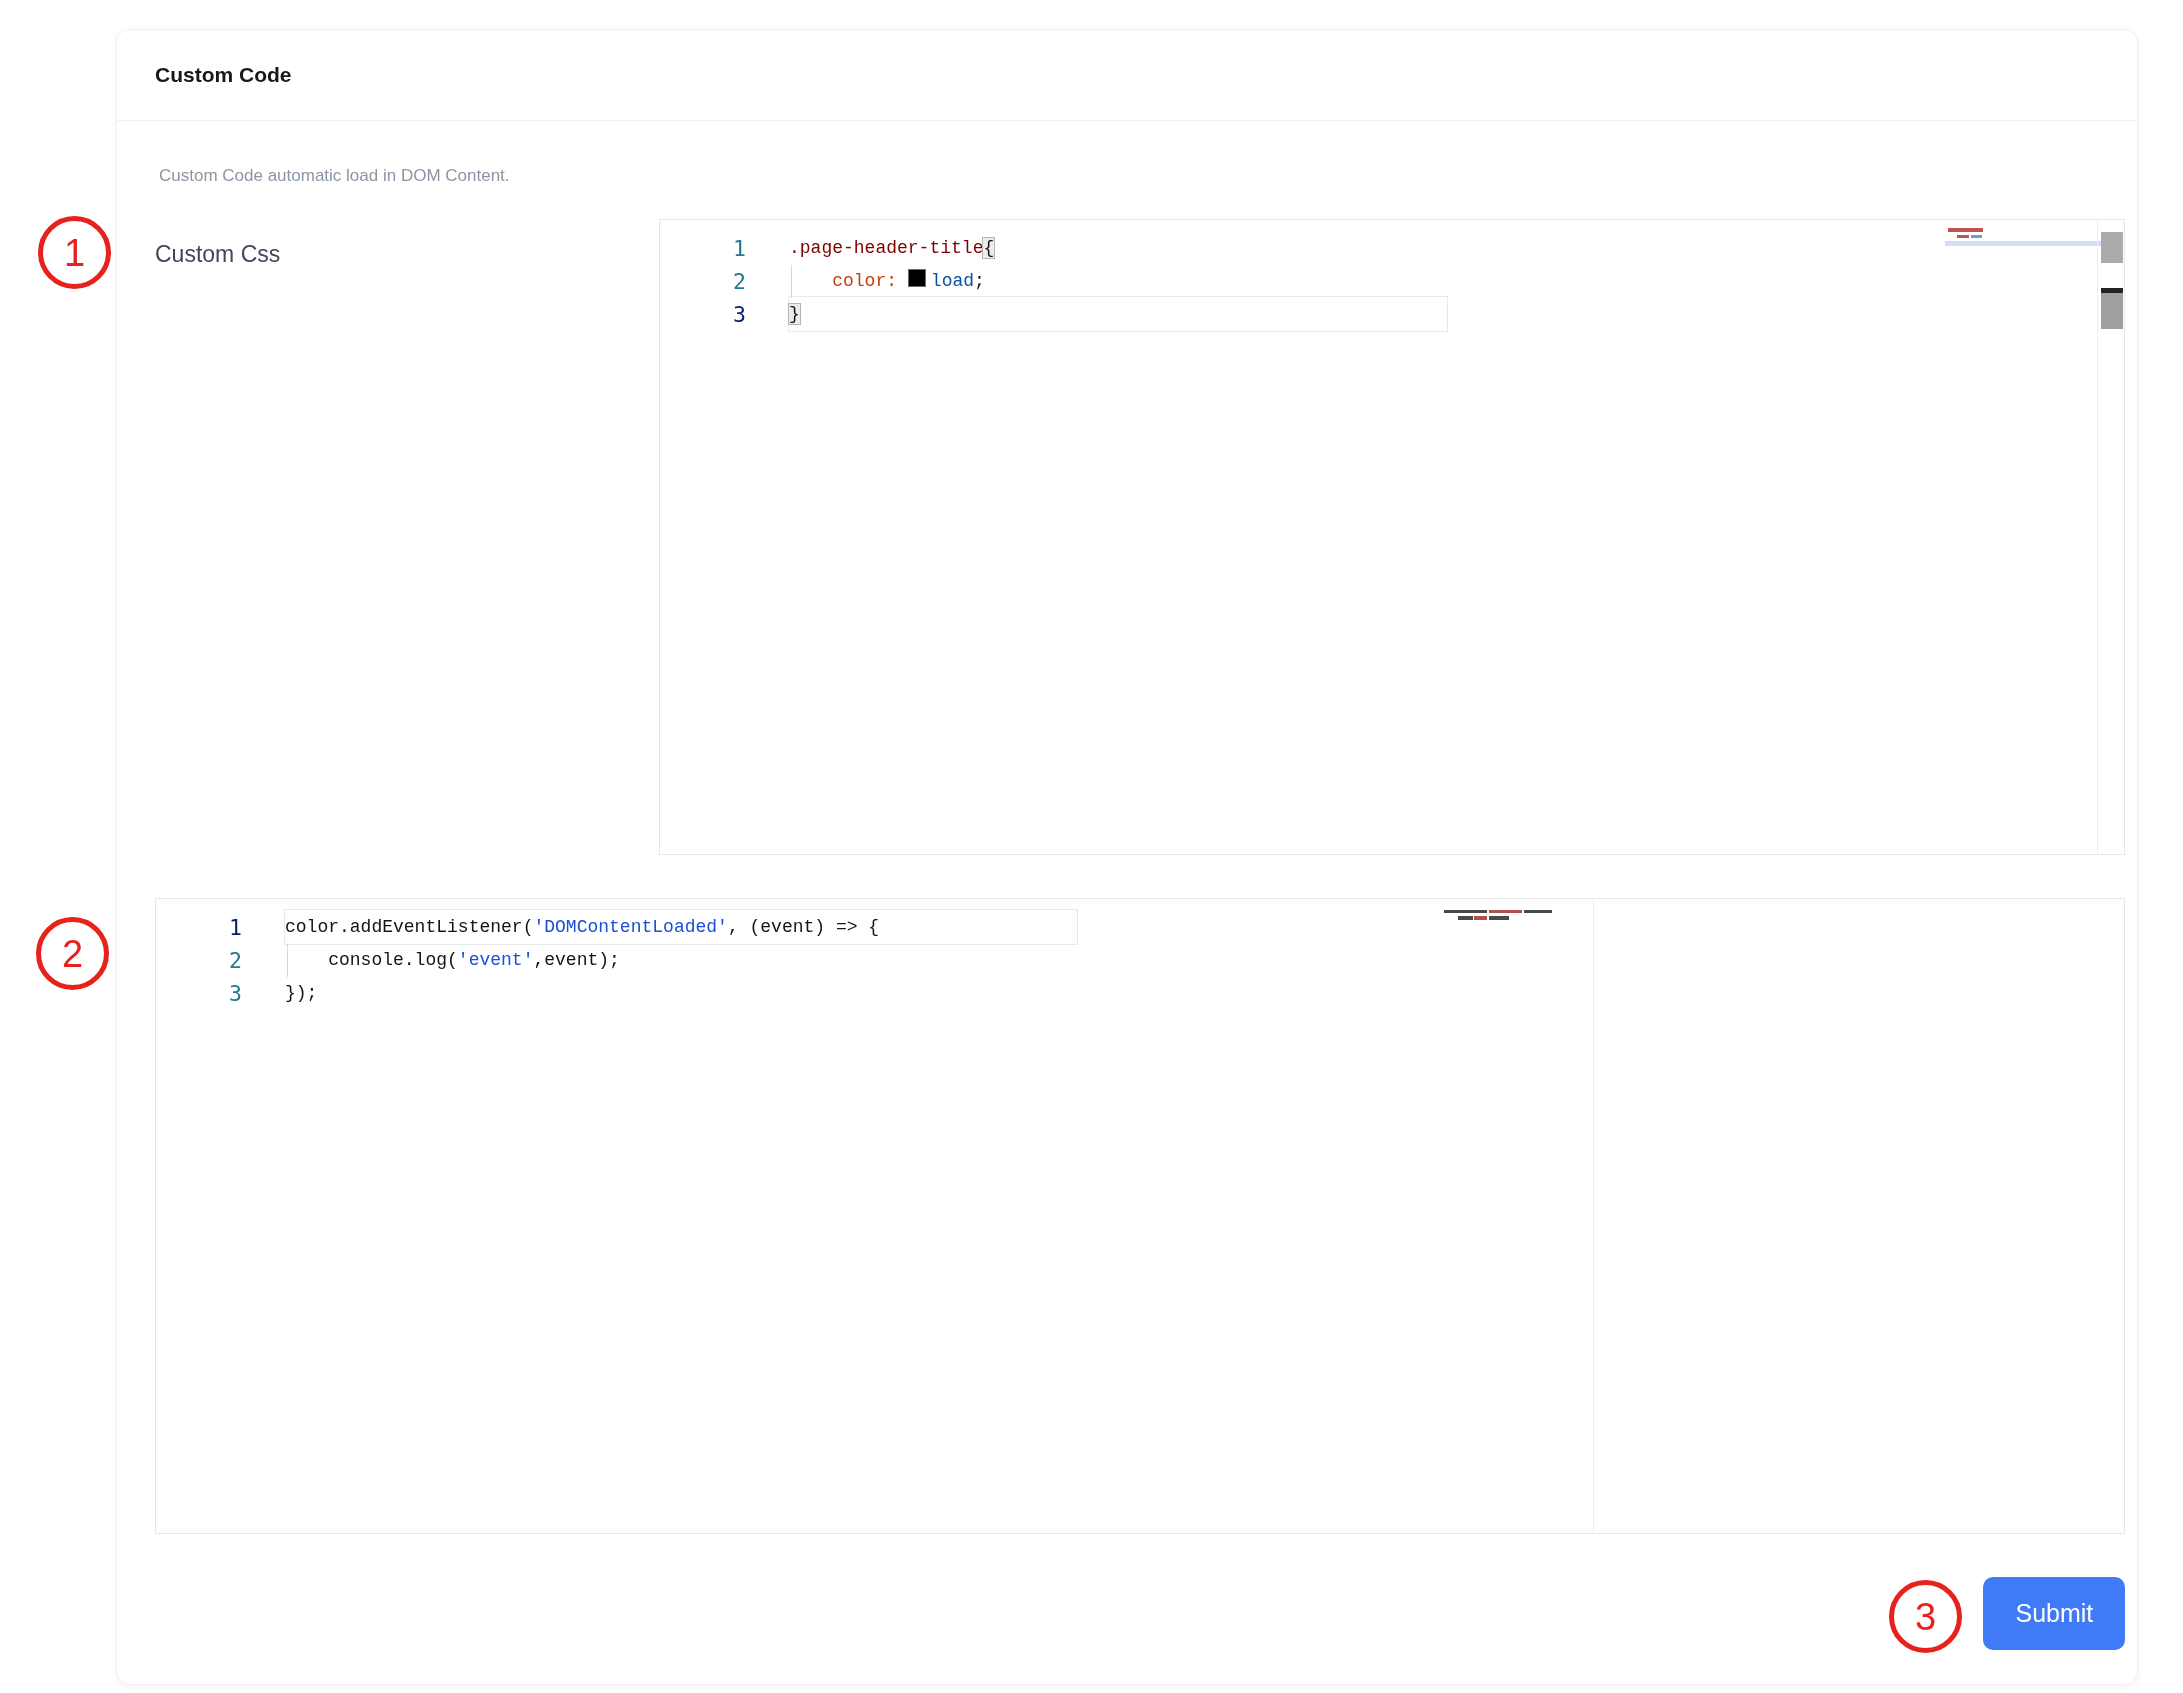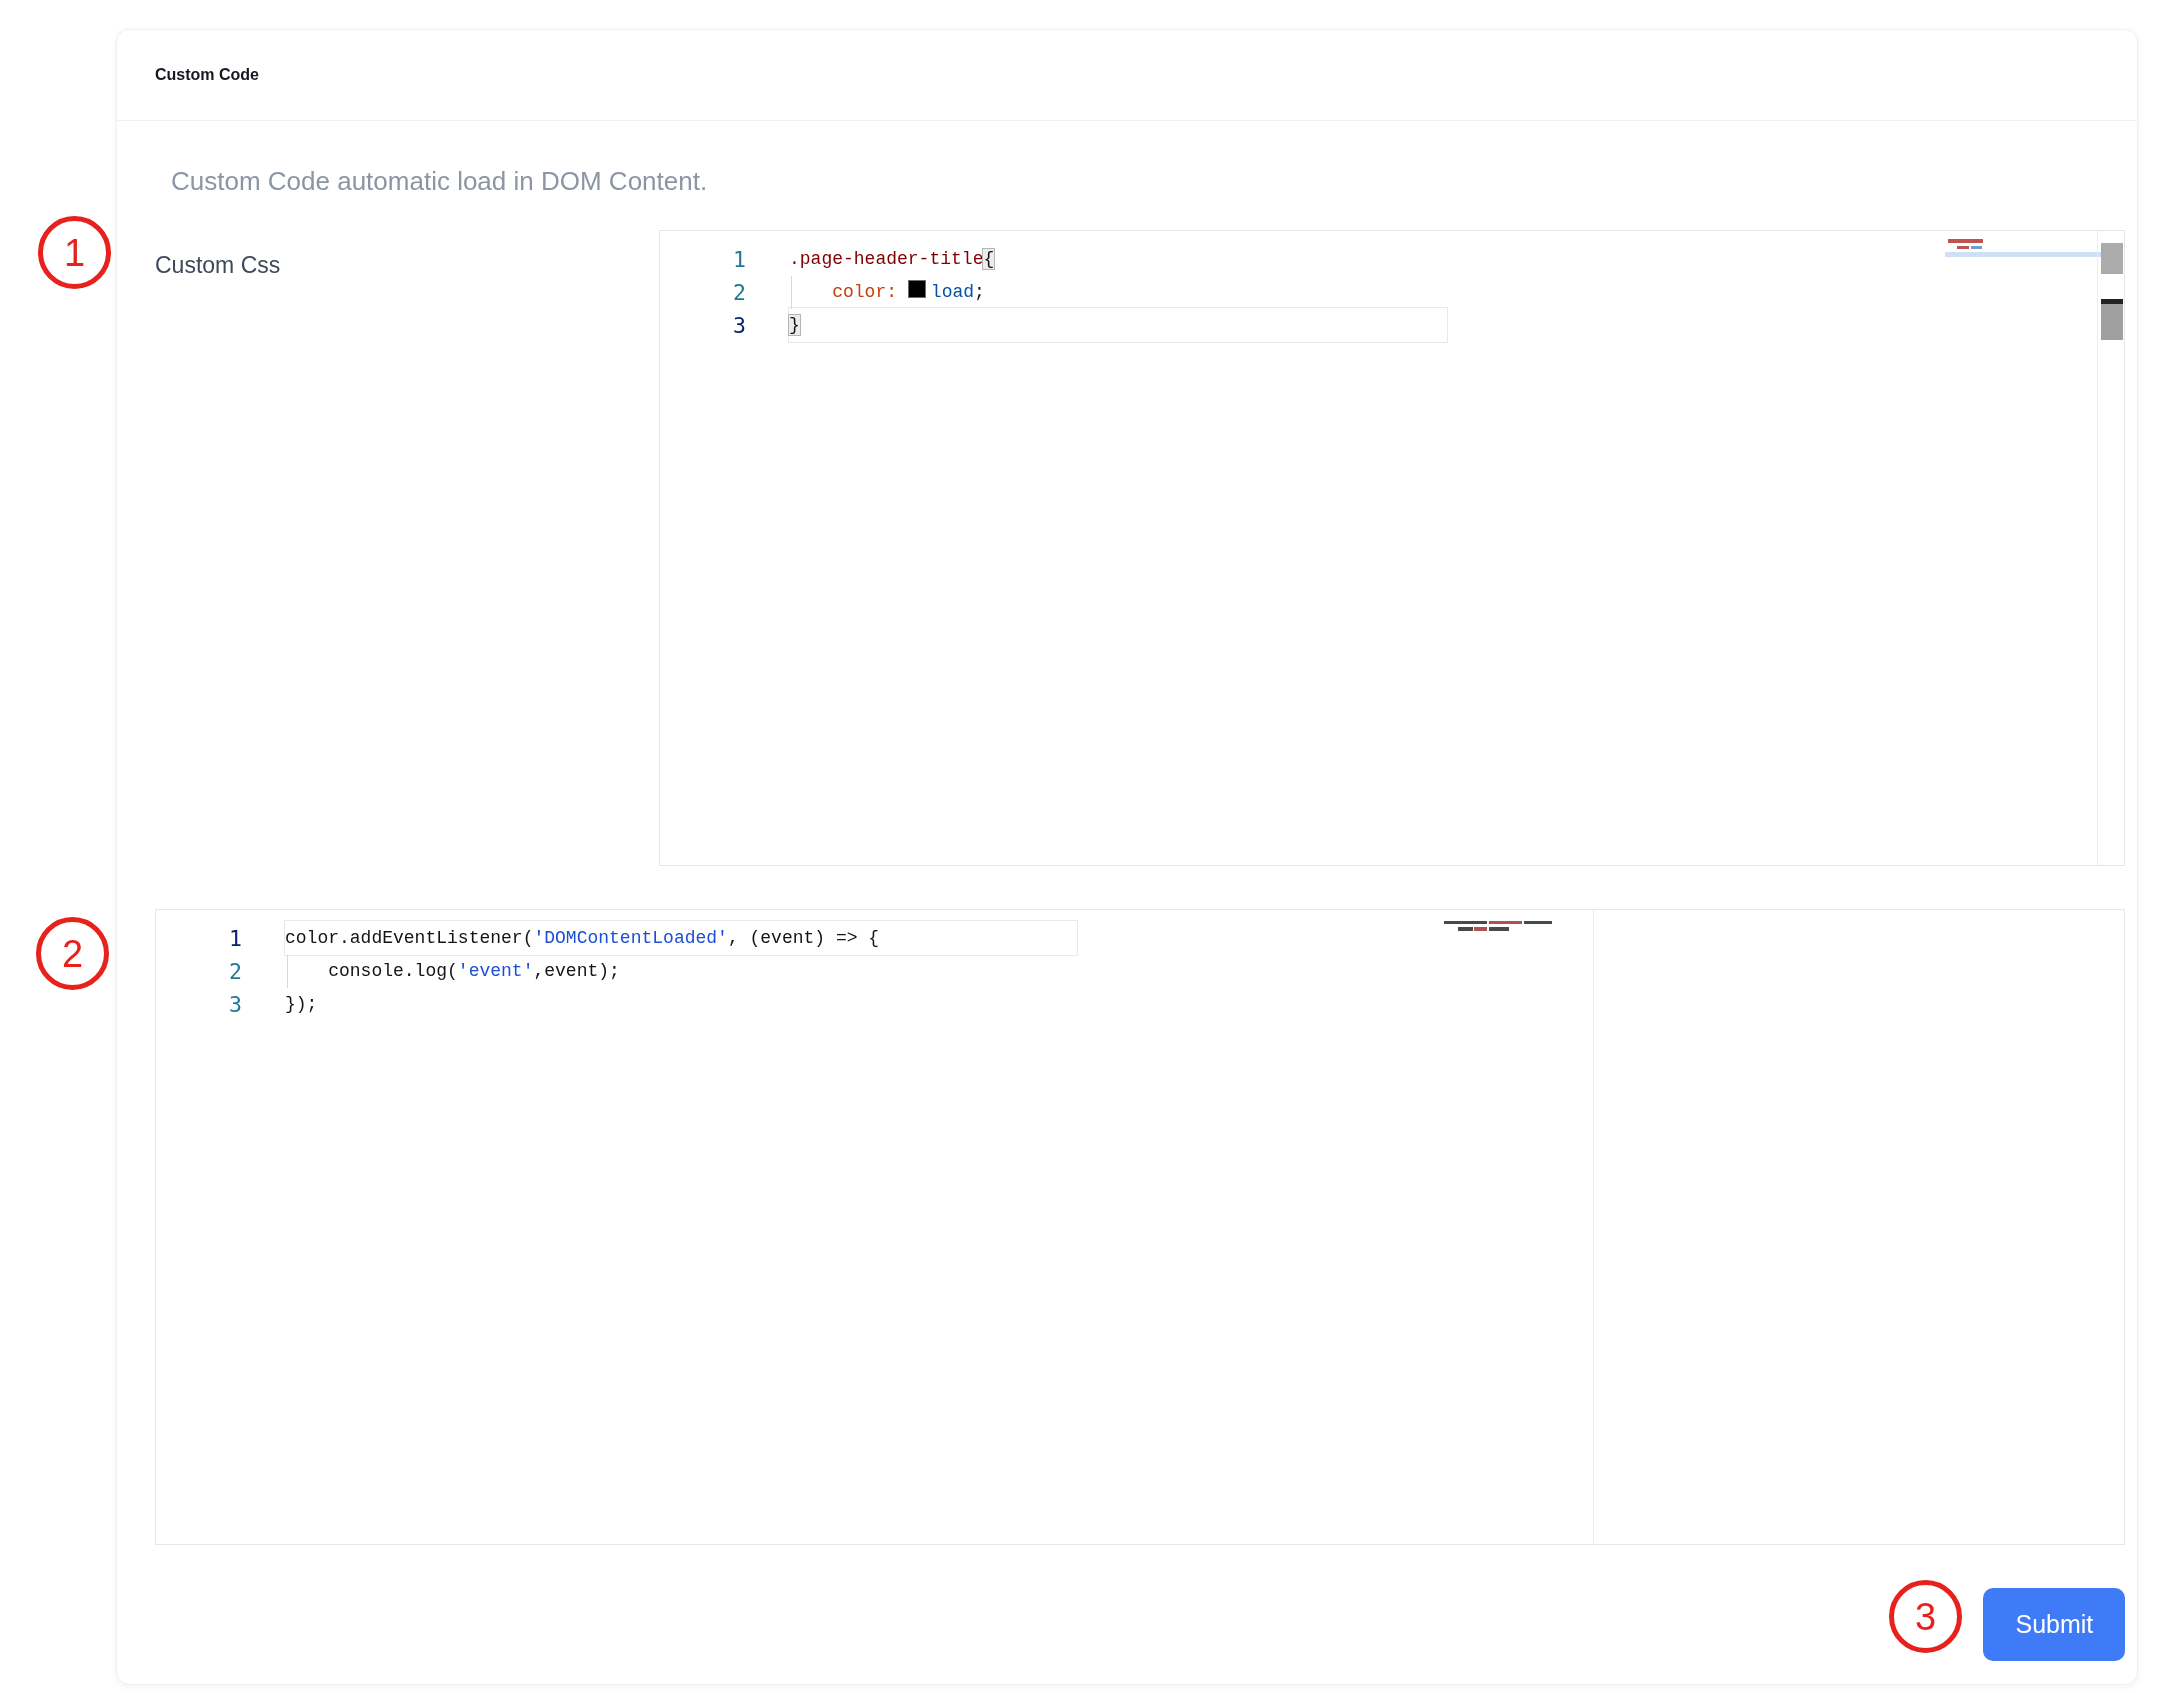--- a/index.html
+++ b/index.html
@@ -13,23 +13,23 @@
   .card{
     position:absolute;left:116px;top:29px;width:2022px;height:1656px;
     background:#ffffff;border:0.8px solid #edf0f6;border-radius:13.2px;
     box-shadow:0 1.7px 6.6px rgba(25,39,70,0.05);
     box-sizing:border-box;
   }
   .card-header{
     height:91px;display:flex;align-items:center;
     padding:0 38px;border-bottom:0.8px solid #eef0f4;box-sizing:border-box;
   }
-  .card-title{margin:0;font-size:16px;font-weight:700;color:#15181e;}
+  .card-title{margin:0;font-size:21px;font-weight:700;color:#15181e;}
   .card-body{padding:0 11.6px 0 38px;box-sizing:border-box;}
-  .subtitle{margin:45px 0 0 16px;font-size:26px;color:#8b95a4;}
+  .subtitle{margin:45px 0 0 4px;font-size:17px;color:#8b95a4;}
 
   
   .form-row{display:flex;align-items:flex-start;gap:24px;}
   .form-row.row-css{margin-top:33px;}
   .form-row.row-js{margin-top:43px;}
   .row-label{width:480px;flex:none;padding-top:21.5px;font-size:23px;color:#3e4859;}
 
   
   .editor{
     position:relative;flex:1;height:636px;background:#ffffff;

